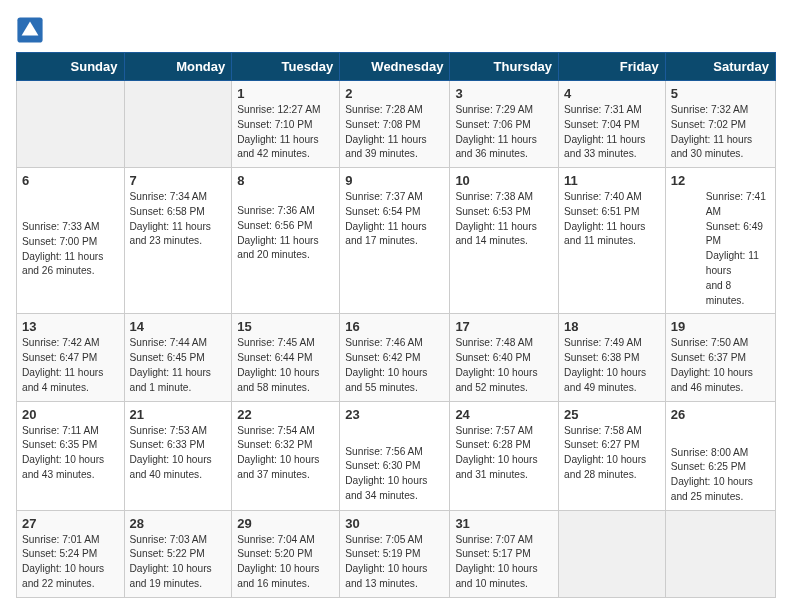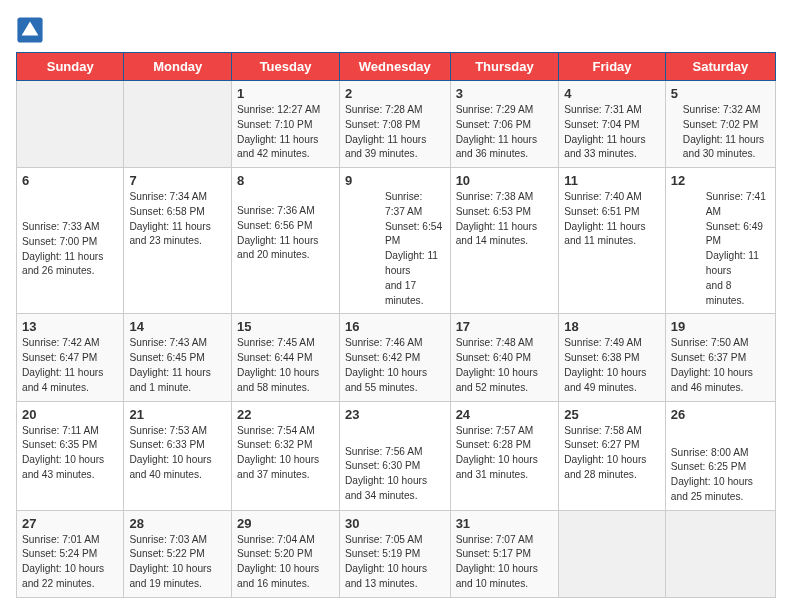--- a/index.html
+++ b/index.html
@@ -47,23 +47,23 @@
     .location-title {
       font-size: 16px;
       color: #555;
     }
     .calendar {
       width: 100%;
       border-collapse: collapse;
       border: 1px solid #ccc;
     }
     .calendar th {
-      background-color: #ef4444;
+      background-color: #0c4a6e;
       color: #fff;
-      text-align: center;
+      text-align: right;
       padding: 6px 6px;
       font-size: 13px;
       font-weight: bold;
       border: 1px solid #1a5a9a;
     }
     .calendar td {
       vertical-align: top;
       padding: 5px 5px;
       border: 1px solid #ccc;
       font-size: 10.5px;
@@ -151,21 +151,21 @@
         </td>
         <td>
           <span class="day-number">4</span>
           <div class="day-info" style="white-space: pre-line;">Sunrise: 7:31 AM
 Sunset: 7:04 PM
 Daylight: 11 hours
 and 33 minutes.</div>
         </td>
         <td>
           <span class="day-number">5</span>
-          <div class="day-info" style="white-space: pre-line; margin-left: 12px;">Sunrise: 7:32 AM
+          <div class="day-info" style="white-space: pre-line;">Sunrise: 7:32 AM
 Sunset: 7:02 PM
 Daylight: 11 hours
 and 30 minutes.</div>
         </td>
       </tr>
       <tr>
         <td>
           <span class="day-number">6</span>
           <div class="day-info" style="white-space: pre-line; margin-top: 32px;">Sunrise: 7:33 AM
 Sunset: 7:00 PM
@@ -181,21 +181,21 @@
         </td>
         <td>
           <span class="day-number">8</span>
           <div class="day-info" style="white-space: pre-line; margin-top: 16px;">Sunrise: 7:36 AM
 Sunset: 6:56 PM
 Daylight: 11 hours
 and 20 minutes.</div>
         </td>
         <td>
           <span class="day-number">9</span>
-          <div class="day-info" style="white-space: pre-line; margin-left: 40px;">Sunrise: 7:37 AM
+          <div class="day-info" style="white-space: pre-line;">Sunrise: 7:37 AM
 Sunset: 6:54 PM
 Daylight: 11 hours
 and 17 minutes.</div>
         </td>
         <td>
           <span class="day-number">10</span>
           <div class="day-info" style="white-space: pre-line;">Sunrise: 7:38 AM
 Sunset: 6:53 PM
 Daylight: 11 hours
 and 14 minutes.</div>
@@ -218,21 +218,21 @@
       <tr>
         <td>
           <span class="day-number">13</span>
           <div class="day-info" style="white-space: pre-line;">Sunrise: 7:42 AM
 Sunset: 6:47 PM
 Daylight: 11 hours
 and 4 minutes.</div>
         </td>
         <td>
           <span class="day-number">14</span>
-          <div class="day-info" style="white-space: pre-line;">Sunrise: 7:43 AM
+          <div class="day-info" style="white-space: pre-line;">Sunrise: 7:44 AM
 Sunset: 6:45 PM
 Daylight: 11 hours
 and 1 minute.</div>
         </td>
         <td>
           <span class="day-number">15</span>
           <div class="day-info" style="white-space: pre-line;">Sunrise: 7:45 AM
 Sunset: 6:44 PM
 Daylight: 10 hours
 and 58 minutes.</div>

